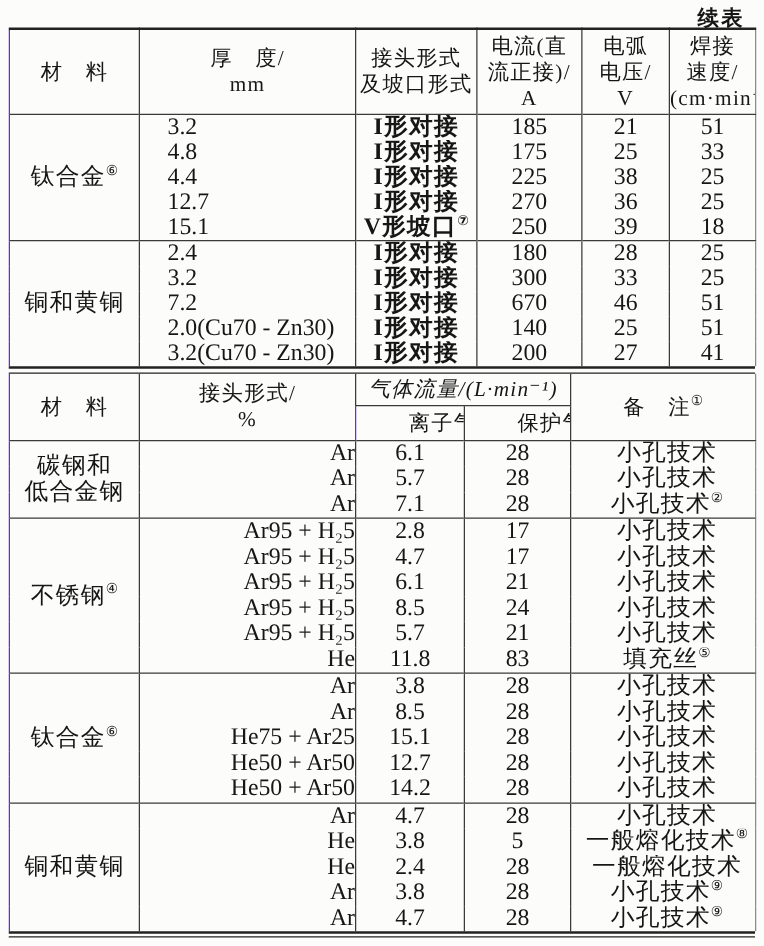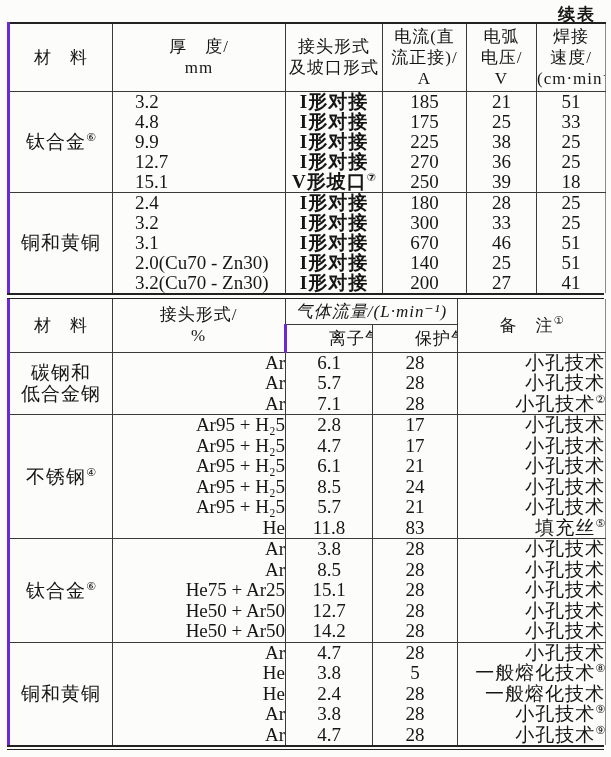--- a/index.html
+++ b/index.html
@@ -3,39 +3,39 @@
 <meta charset="utf-8">
 <style>
   html,body{margin:0;padding:0;}
   body{width:611px;height:757px;background:#fcfcfa;font-family:"Liberation Serif","DejaVu Serif",serif;color:#161616;}
   .page{position:relative;width:611px;height:757px;overflow:hidden;background:#fcfcfa;}
   .cont{position:absolute;top:3px;right:15px;font-size:17px;font-weight:bold;letter-spacing:2px;}
   .tables{position:absolute;top:22px;left:7px;width:597px;}
   table{border-collapse:collapse;table-layout:fixed;width:597px;}
   #t1{border-top:2px solid #222;}
   th,td{border-left:1px solid #3a3a3a;padding:0;margin:0;overflow:hidden;}
-  th:first-child,td.mat{border-left:3px solid #6d28d9;}
+  th:first-child,td.mat{border-left:1px solid #6d28d9;}
   table{border-left:1px solid #8a8a86;border-right:1px solid #8a8a86;}
   thead{border-bottom:1px solid #3a3a3a;}
   tbody.grp{border-top:1px solid #3a3a3a;}
   th{font-weight:normal;font-size:17px;text-align:center;vertical-align:middle;
      white-space:pre-line;line-height:21px;letter-spacing:1px;word-break:keep-all;}
   #t1 thead tr{height:68px;}
   #t2 thead tr.r1 th{height:25px;}
   #t2 thead tr.r2 th{height:27px;padding-left:42px;}
   #t2 th.span2{border-bottom:1px solid #3a3a3a;font-style:italic;}
   td{font-size:19px;line-height:20px;vertical-align:middle;}
   #t1 td{height:20px;}
   #t2 td{height:20.5px;}
   td.mat{text-align:center;letter-spacing:1px;white-space:pre-line;line-height:21px;}
   td.thick{text-align:left;padding-left:22px;margin-top:16px;}
   td.gas{text-align:right;padding-left:10px;}
   td.joint{text-align:center;letter-spacing:1px;font-weight:bold;}
   td.num{text-align:center;}
-  td.rmk{text-align:right;padding-left:6px;letter-spacing:1px;}
+  td.rmk{text-align:center;padding-left:6px;letter-spacing:1px;}
   sup.note{font-size:11px;vertical-align:super;line-height:0;letter-spacing:0;
            font-family:"DejaVu Sans","Liberation Serif",sans-serif;}
   .rule-double{height:3px;border-top:2px solid #222;border-bottom:1px solid #222;margin:0;}
   .rule-bottom{height:2px;border-top:2px solid #222;border-bottom:1px solid #222;}
 </style>
 </head>
 <body>
 
 <div class="page">
   <div class="cont">续表</div>
@@ -79,21 +79,21 @@
             <td class="num">51</td>
           </tr>
           <tr>
             <td class="thick">4.8</td>
             <td class="joint">I形对接</td>
             <td class="num">175</td>
             <td class="num">25</td>
             <td class="num">33</td>
           </tr>
           <tr>
-            <td class="thick">9.9</td>
+            <td class="thick">4.4</td>
             <td class="joint">I形对接</td>
             <td class="num">225</td>
             <td class="num">38</td>
             <td class="num">25</td>
           </tr>
           <tr>
             <td class="thick">12.7</td>
             <td class="joint">I形对接</td>
             <td class="num">270</td>
             <td class="num">36</td>
@@ -117,21 +117,21 @@
             <td class="num">25</td>
           </tr>
           <tr>
             <td class="thick">3.2</td>
             <td class="joint">I形对接</td>
             <td class="num">300</td>
             <td class="num">33</td>
             <td class="num">25</td>
           </tr>
           <tr>
-            <td class="thick">3.1</td>
+            <td class="thick">7.2</td>
             <td class="joint">I形对接</td>
             <td class="num">670</td>
             <td class="num">46</td>
             <td class="num">51</td>
           </tr>
           <tr>
             <td class="thick">2.0(Cu70 - Zn30)</td>
             <td class="joint">I形对接</td>
             <td class="num">140</td>
             <td class="num">25</td>

